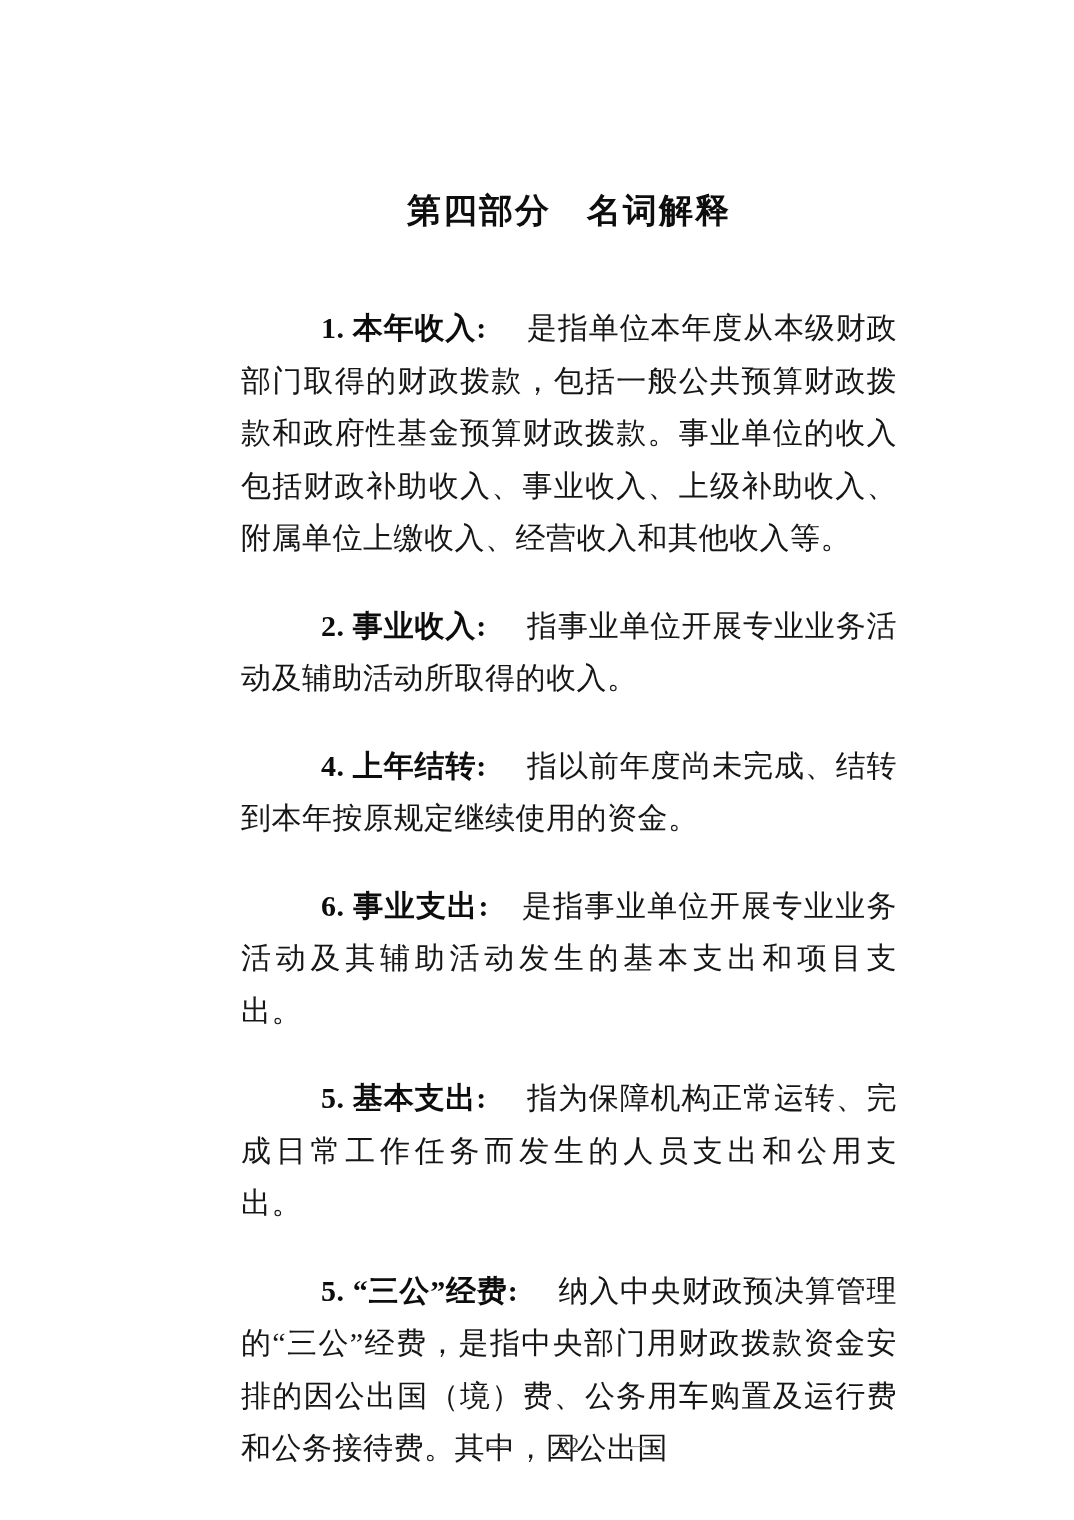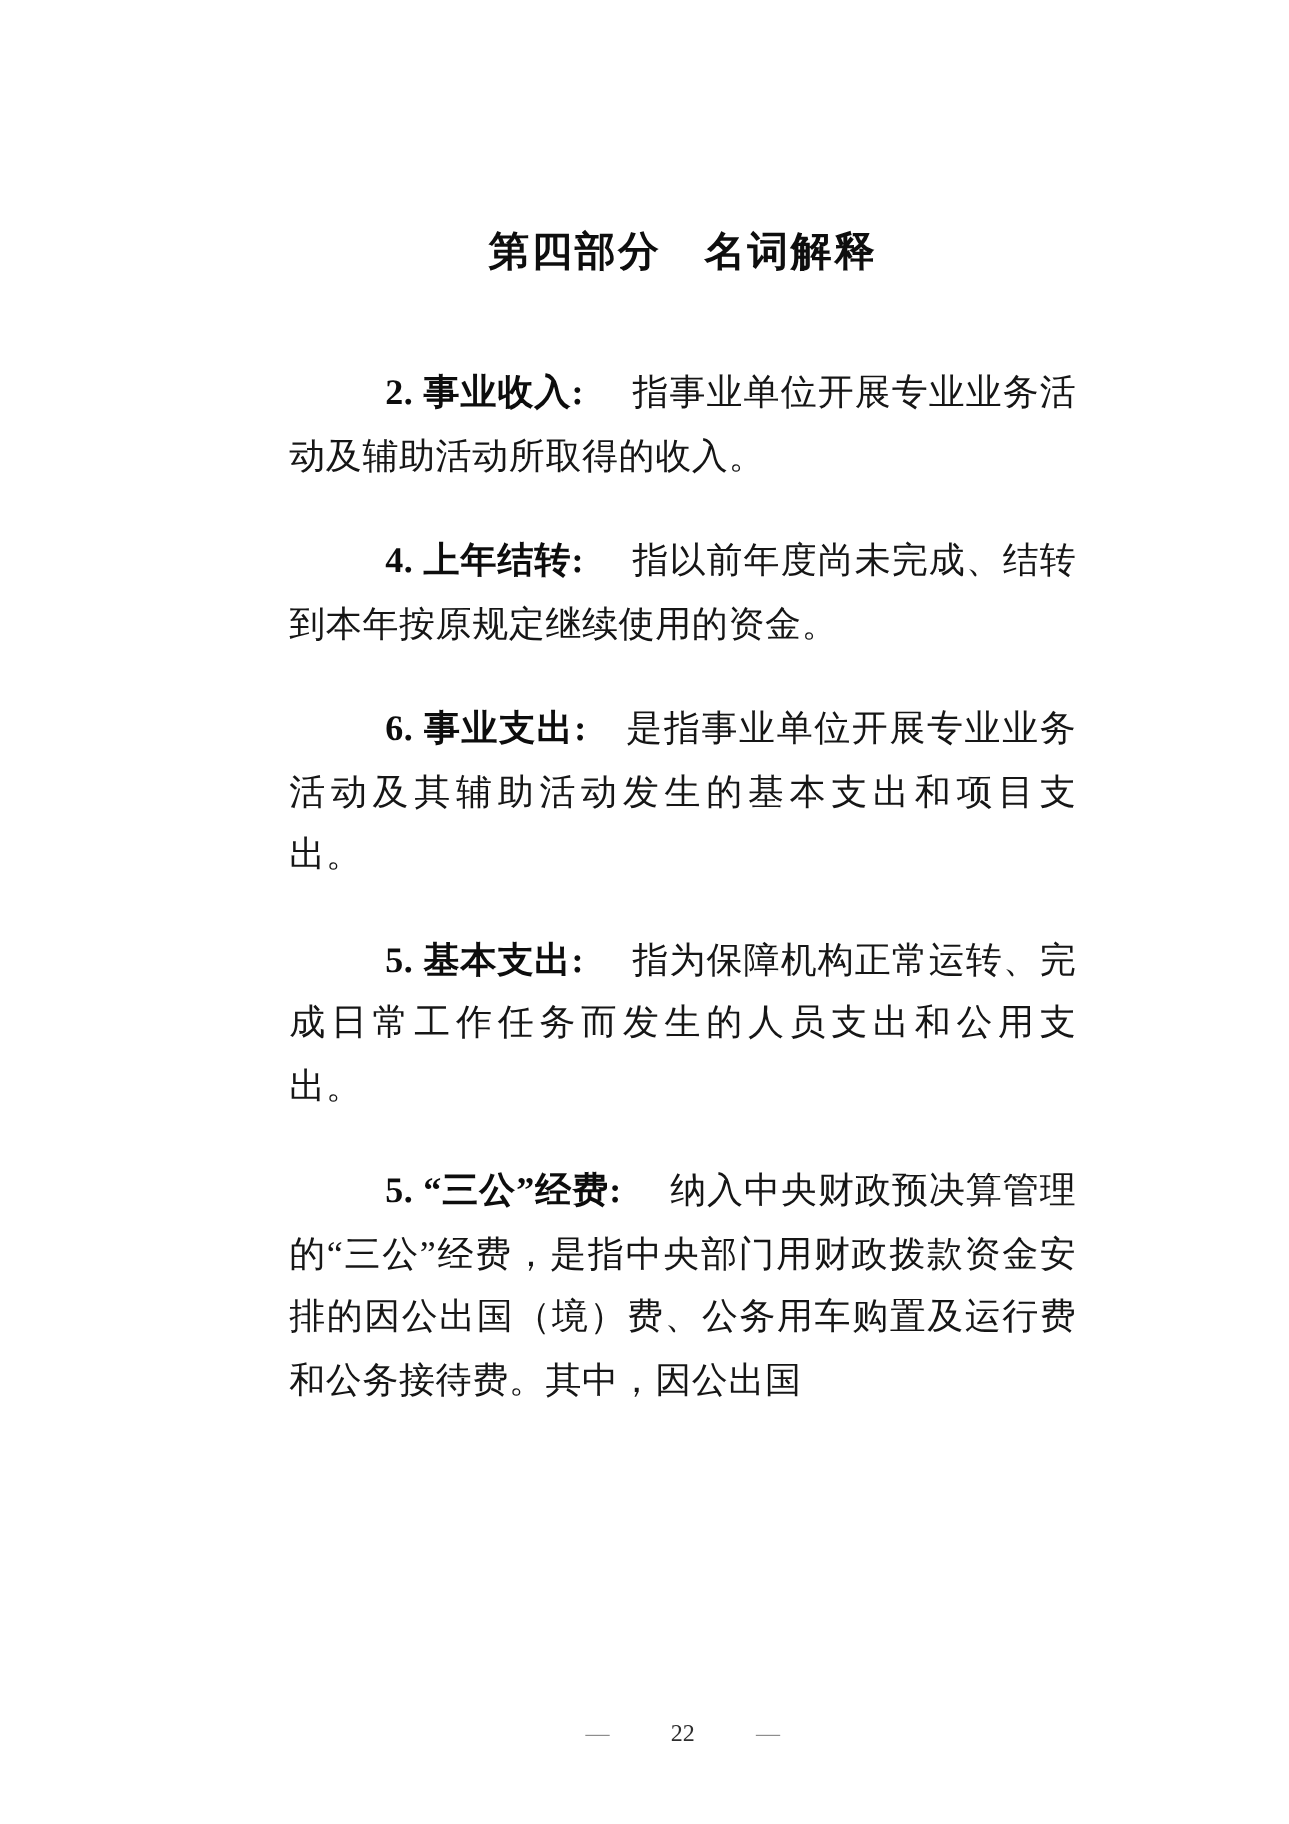--- a/index.html
+++ b/index.html
@@ -65,20 +65,21 @@
     margin: 0 14px;
   }
 </style>
 </head>
 <body>
 
 <div class="page">
   <div class="content">
     <h1 class="title">第四部分　名词解释</h1>
     <div id="definitions">
+  <p class="para"><span class="term">1. 本年收入:</span><span class="def"> 是指单位本年度从本级财政部门取得的财政拨款，包括一般公共预算财政拨款和政府性基金预算财政拨款。事业单位的收入包括财政补助收入、事业收入、上级补助收入、附属单位上缴收入、经营收入和其他收入等。</span></p>
 
   <p class="para"><span class="term">2. 事业收入:</span><span class="def"> 指事业单位开展专业业务活动及辅助活动所取得的收入。</span></p>
 
 
   <p class="para"><span class="term">4. 上年结转:</span><span class="def"> 指以前年度尚未完成、结转到本年按原规定继续使用的资金。</span></p>
 
 
   <p class="para"><span class="term">6. 事业支出:</span><span class="def">是指事业单位开展专业业务活动及其辅助活动发生的基本支出和项目支出。</span></p>
 
   <p class="para"><span class="term">5. 基本支出:</span><span class="def"> 指为保障机构正常运转、完成日常工作任务而发生的人员支出和公用支出。</span></p>

